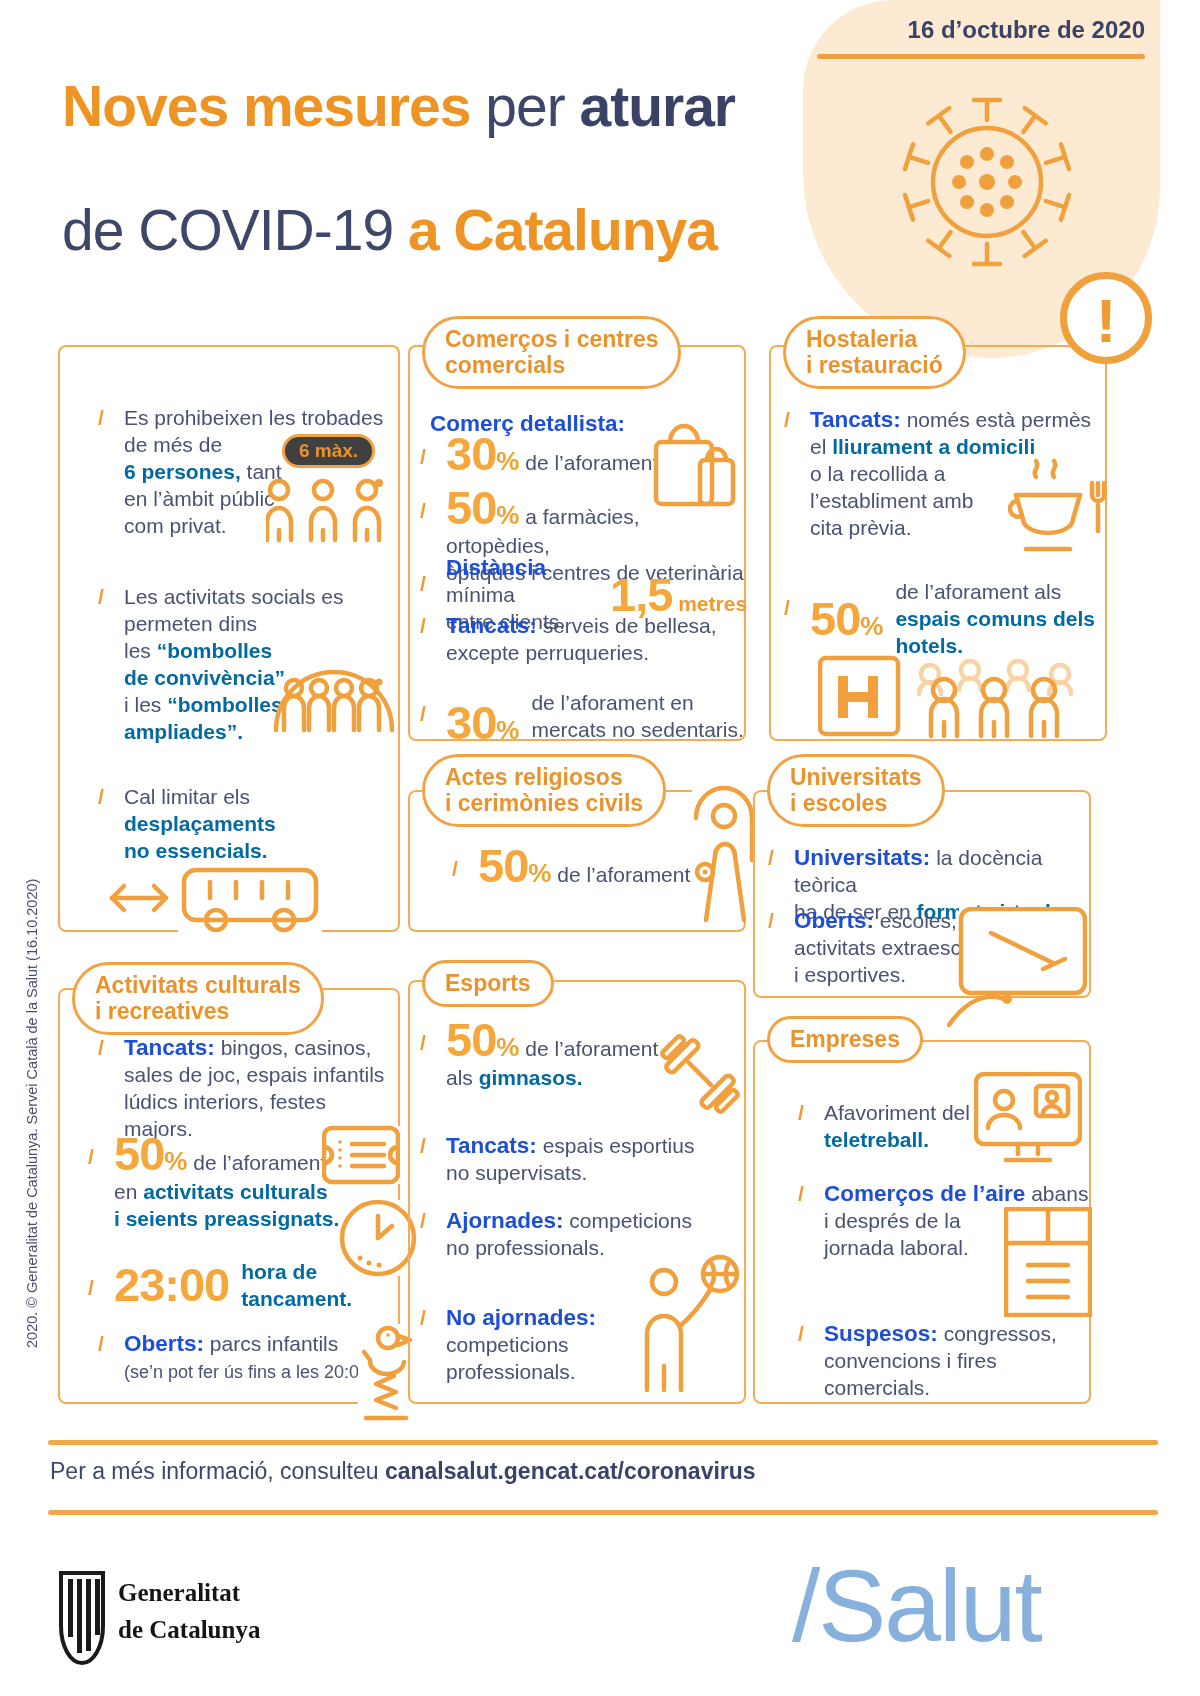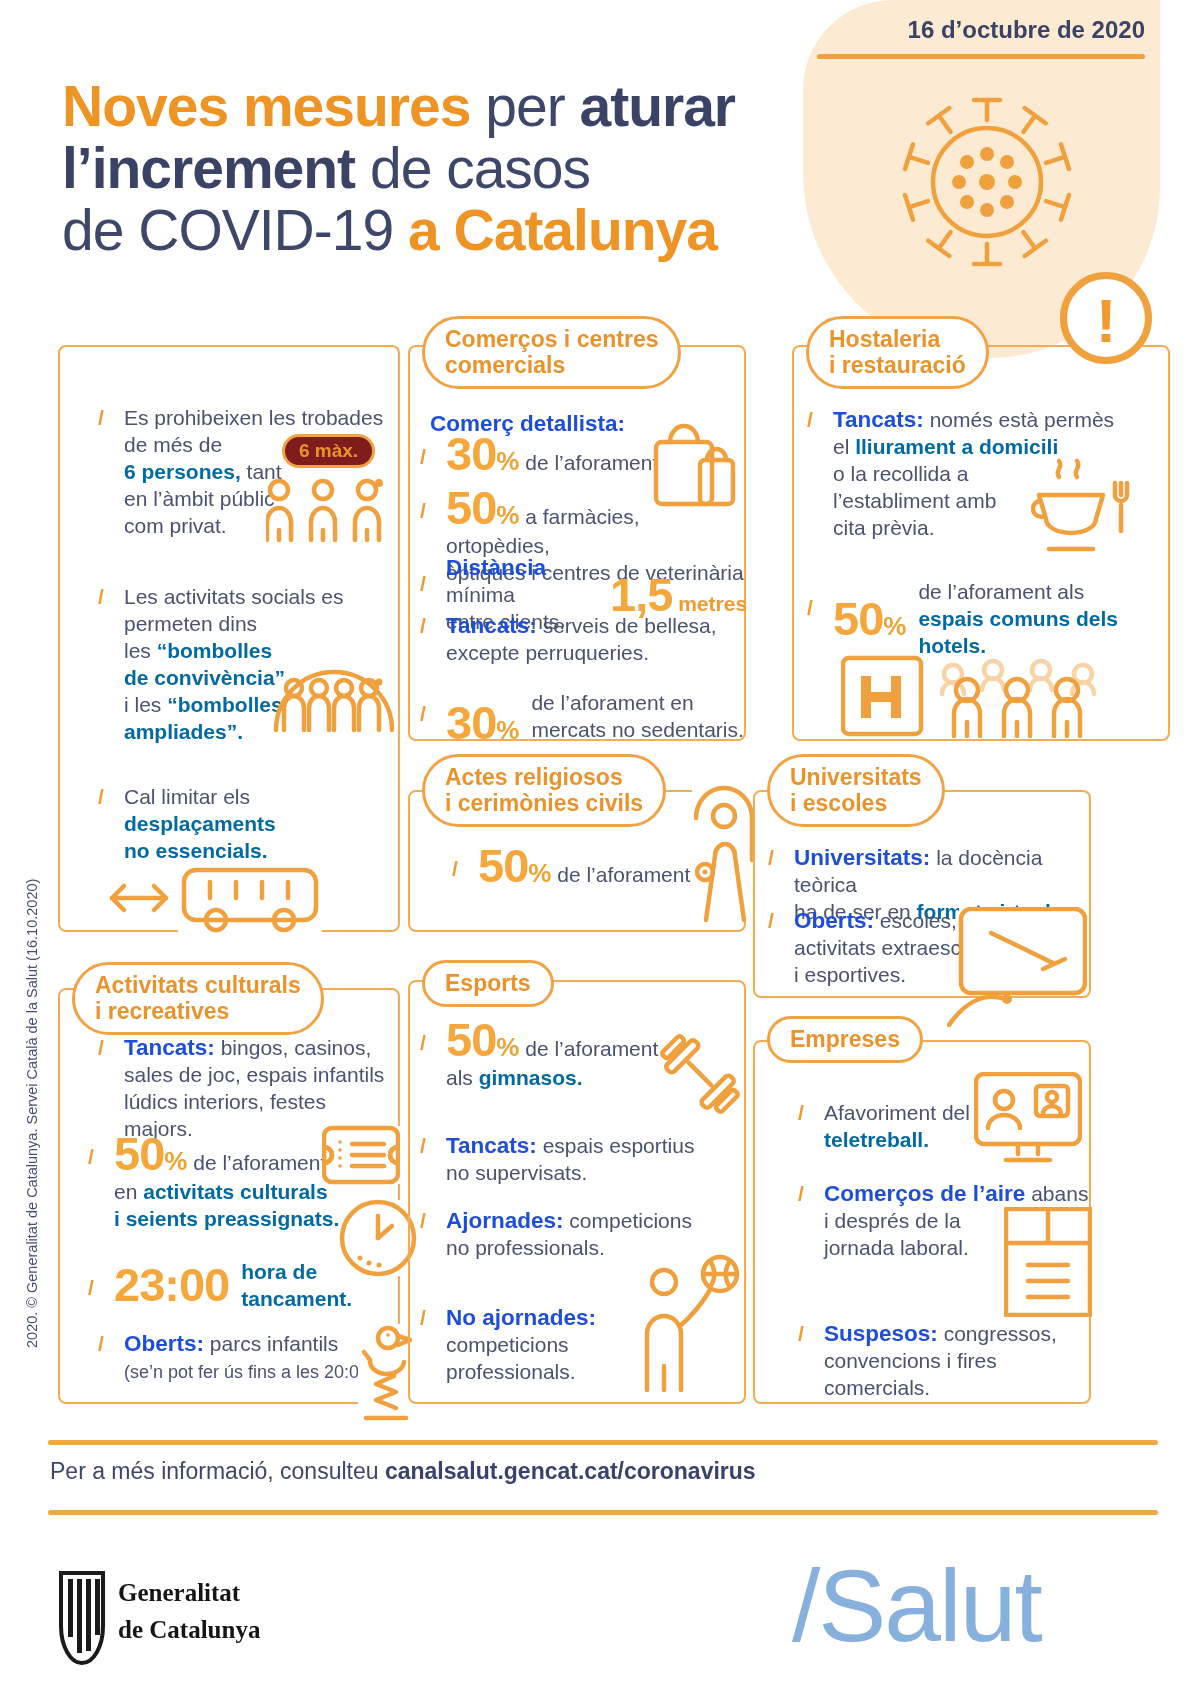--- a/index.html
+++ b/index.html
@@ -23,21 +23,21 @@
   .cols{display:flex;align-items:center;gap:12px;}
   .cols .mk{top:16px;}
   .sg-b{font-weight:700;color:#0369a1;}
   .sg-lead{font-weight:700;color:#1d4ed8;font-size:22.5px;}
   .sg-big{font-weight:700;color:#F5A73C;font-size:47px;line-height:48px;letter-spacing:-1px;}
   .sg-pct{font-weight:700;color:#ECA435;font-size:26px;}
   .sg-ob{font-weight:700;color:#F09B31;}
   .sg-small{font-size:18px;}
   .sg-or{color:#EE9425;font-weight:700;}
   .badge{position:absolute;border:3px solid #F1A243;border-radius:20px;color:#E9932D;font-weight:700;
-        font-size:19px;line-height:24px;padding:2px 14px;background:#7f1d1d;z-index:2;white-space:pre;}
+        font-size:19px;line-height:24px;padding:2px 14px;background:#404040;z-index:2;white-space:pre;}
   .icon{position:absolute;z-index:2;}
   svg.ic *{stroke:#F0A03C;fill:none;stroke-width:4.5;stroke-linecap:round;stroke-linejoin:round;}
   svg.ic .f{fill:#F0A03C;stroke:none;}
   svg.ic .wbg{fill:#fff;stroke:none;}
   svg.ic .lt{opacity:.45;}
   .alert{position:absolute;left:1060px;top:272px;width:92px;height:92px;border:7px solid #F0A03C;border-radius:50%;
         background:#fff;color:#F09A30;font-size:62px;font-weight:700;text-align:center;line-height:84px;z-index:3;box-sizing:border-box;}
   .hr{position:absolute;left:48px;width:1110px;height:5px;background:#F0A745;border-radius:3px;z-index:1;}
   .finfo{position:absolute;left:50px;top:1458px;font-size:23px;color:#3E476A;white-space:pre;z-index:2;}
   .finfo .sg-b{font-weight:700;color:#39426B;}
@@ -51,21 +51,20 @@
 </head>
 <body>
 
 <div class="page">
 
   <div class="blob"></div>
   <div class="date">16 d’octubre de 2020</div>
   <div class="date-line"></div>
 
   <div class="title-line" style="top:76px;"><span class="sg-or">Noves mesures</span><span> per </span><span class="sg-b">aturar</span></div>
-  <div class="title-line" style="top:138px;"><span class="sg-b">l’increment</span><span> de casos</span></div>
   <div class="title-line" style="top:200px;"><span>de COVID-19 </span><span class="sg-or">a Catalunya</span></div>
 
   <svg class="icon ic" style="left:887px;top:82px;" width="200" height="200" viewBox="0 0 200 200">
     <g stroke-width="10">
       <g>
           <path d="M100 38 V20"></path>
           <path d="M87 18 H113"></path>
         </g>
       <g transform="rotate(36 100 100)">
           <path d="M100 38 V20"></path>
@@ -187,21 +186,21 @@
     <div class="item bigitem" style="left:10px;top:137px;"><span class="mk">/</span><span><span class="sg-big">50</span><span class="sg-pct">%</span><span> a farmàcies, ortopèdies,
 òptiques i centres de veterinària</span></span></div>
     <div class="item cols" style="left:10px;top:207px;"><span class="mk">/</span><span style="width:152px;display:inline-block;"><span class="sg-lead">Distància</span><span> mínima
 entre clients.</span></span><span style="white-space:pre;"><span class="sg-big">1,5</span><span> </span><span class="sg-ob">metres</span></span></div>
     <div class="item" style="left:10px;top:265px;"><span class="mk">/</span><span><span class="sg-lead">Tancats:</span><span> serveis de bellesa,
 excepte perruqueries.</span></span></div>
     <div class="item cols" style="left:10px;top:337px;"><span class="mk">/</span><span style="white-space:pre;margin-top:15px;"><span class="sg-big">30</span><span class="sg-pct">%</span></span><span><span>de l’aforament en
 mercats no sedentaris.</span></span></div>
   </section>
 
-  <section class="box" style="left:792px;top:345px;width:334px;height:392px;padding-left:40px;">
+  <section class="box" style="left:769px;top:345px;width:334px;height:392px;">
     <div class="pill" style="left:12px;top:-31px;">Hostaleria
 i restauració</div>
     <div class="item" style="left:13px;top:59px;"><span class="mk">/</span><span><span class="sg-lead">Tancats:</span><span> només està permès
 el </span><span class="sg-b">lliurament a domicili</span><span>
 o la recollida a
 l’establiment amb
 cita prèvia.</span></span></div>
     <svg class="icon ic" style="left:237px;top:110px;" width="100" height="100" viewBox="0 0 100 100">
       <path d="M28 4 c5 7 -5 9 0 16"></path>
         <path d="M46 4 c5 7 -5 9 0 16"></path>

